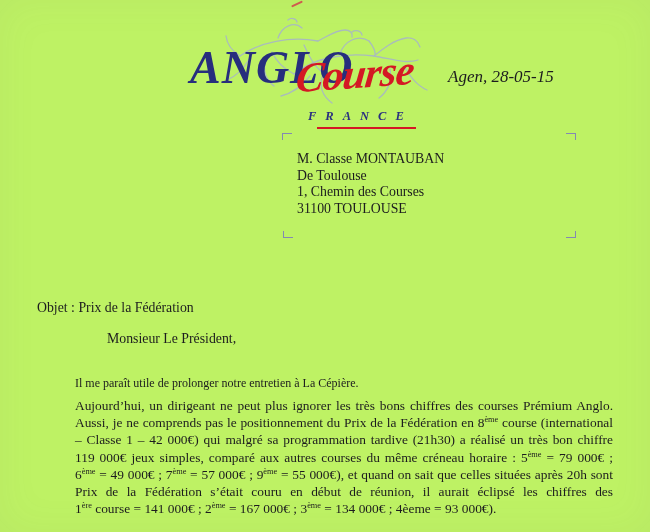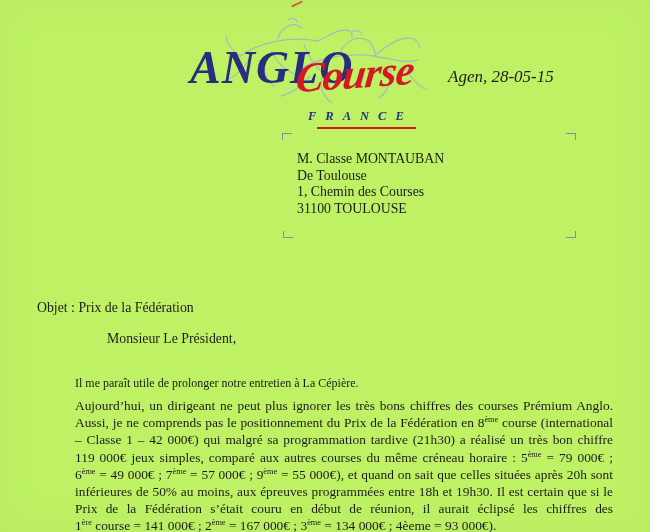--- a/index.html
+++ b/index.html
@@ -117,18 +117,17 @@
 
   <div class="subject">Objet : Prix de la Fédération</div>
   <div class="salutation">Monsieur Le Président,</div>
   <div class="intro">Il me paraît utile de prolonger notre entretien à La Cépière.</div>
   <div class="paragraph">
       <div class="para-line">Aujourd’hui, un dirigeant ne peut plus ignorer les très bons chiffres des courses Prémium Anglo.</div>
       <div class="para-line">Aussi, je ne comprends pas le positionnement du Prix de la Fédération en 8<sup>ème</sup> course (international</div>
       <div class="para-line">– Classe 1 – 42 000€) qui malgré sa programmation tardive (21h30) a réalisé un très bon chiffre</div>
       <div class="para-line">119 000€ jeux simples, comparé aux autres courses du même créneau horaire : 5<sup>ème</sup> = 79 000€ ;</div>
       <div class="para-line">6<sup>ème</sup> = 49 000€ ; 7<sup>ème</sup> = 57 000€ ; 9<sup>ème</sup> = 55 000€), et quand on sait que celles situées après 20h sont</div>
-      <div class="para-line">inférieures de 50% au moins, aux épreuves programmées entre 18h et 19h30. Il est certain que si le</div>
       <div class="para-line">Prix de la Fédération s’était couru en début de réunion, il aurait éclipsé les chiffres des</div>
       <div class="para-line last">1<sup>ère</sup> course = 141 000€ ; 2<sup>ème</sup> = 167 000€ ; 3<sup>ème</sup> = 134 000€ ; 4èeme = 93 000€).</div>
     </div>
 
 </div>
 
 </body></html>

